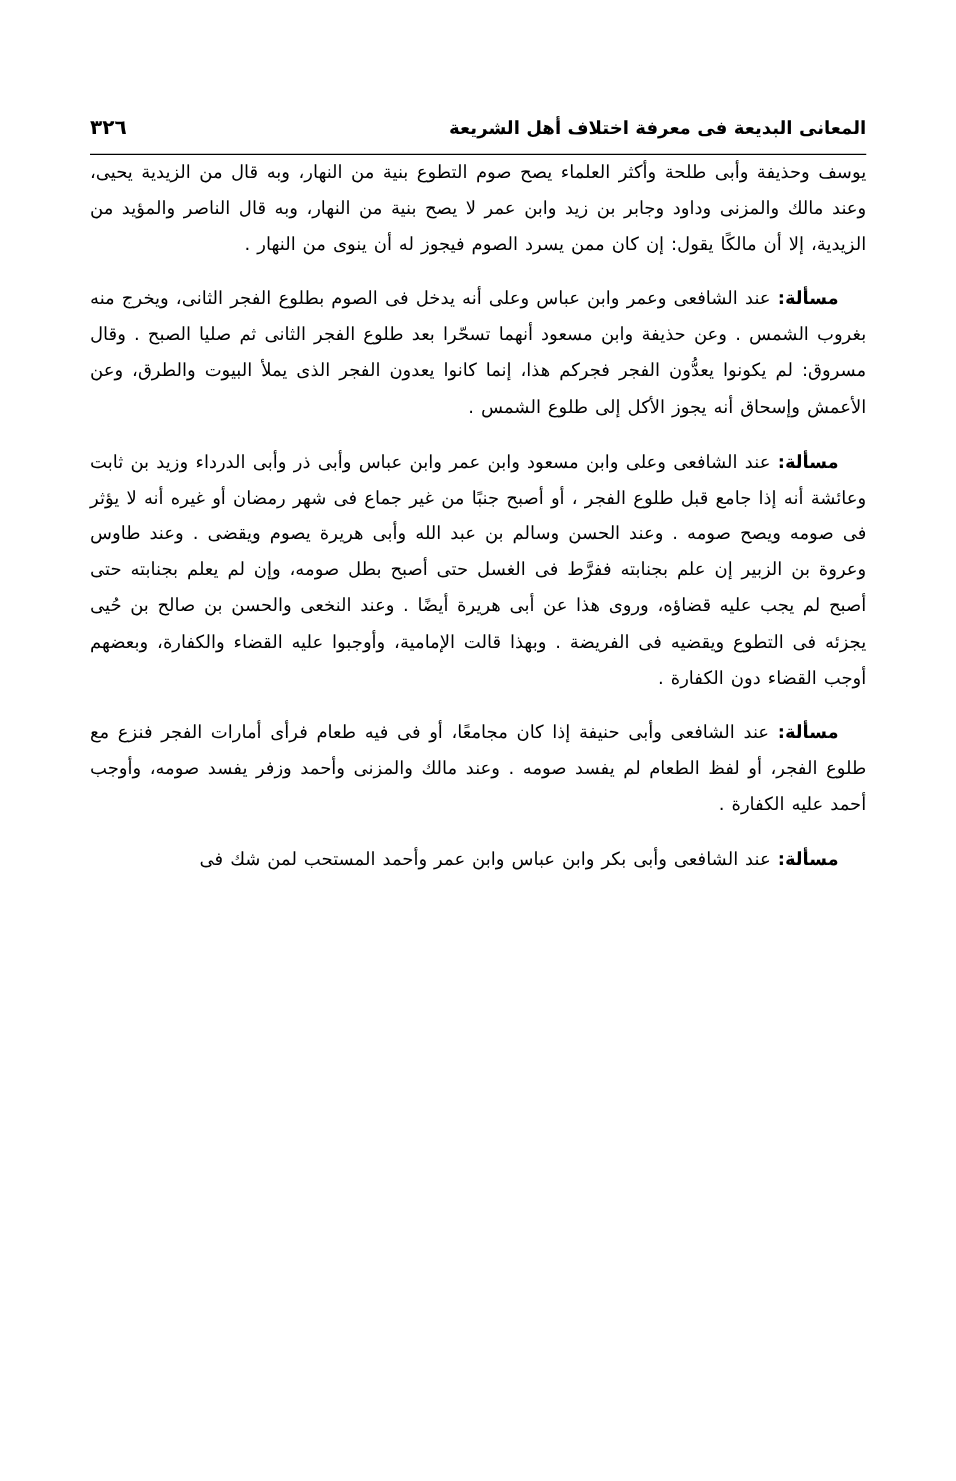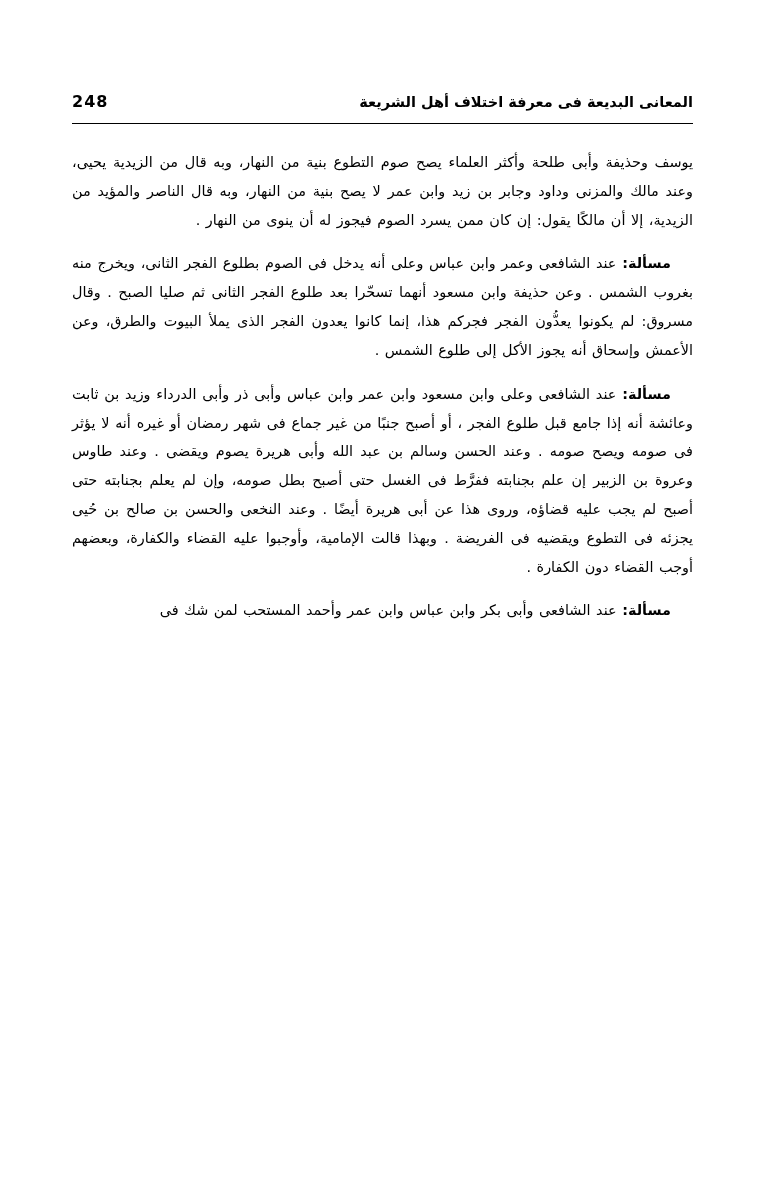--- a/index.html
+++ b/index.html
@@ -50,21 +50,21 @@
     font-weight: bold;
     letter-spacing: 1px;
   }
   .header-rule {
     border: 0;
     border-top: 1.6px solid #000;
     margin: 8px 0 0 0;
   }
   
   .body {
-    margin-top: 24px;
+    margin-top: 0;
     direction: rtl;
     text-align: justify;
     text-align-last: right;
   }
   .para {
     font-family: "DejaVu Sans", "Liberation Sans", sans-serif;
     font-size: 14.4px;
     line-height: 2.0;
     margin: 0 0 15px 0;
     text-align: justify;
@@ -82,32 +82,33 @@
   }
 </style>
 </head>
 <body>
 
 <div class="page">
   <div class="page-inner">
 
     <div class="header">
       <div class="header-title">المعانى البديعة فى معرفة اختلاف أهل الشريعة</div>
-      <div class="header-page-number">248</div>
+      <div class="header-page-number">٣٢٦</div>
     </div>
     <hr class="header-rule">
 
     <div class="body">
 
       <p class="para"><span>يوسف وحذيفة وأبى طلحة وأكثر العلماء يصح صوم التطوع بنية من النهار، وبه قال من الزيدية يحيى، وعند مالك والمزنى وداود وجابر بن زيد وابن عمر لا يصح بنية من النهار، وبه قال الناصر والمؤيد من الزيدية، إلا أن مالكًا يقول: إن كان ممن يسرد الصوم فيجوز له أن ينوى من النهار .</span></p>
 
 
       <p class="para indent"><span class="lead">مسألة:</span><span> عند الشافعى وعمر وابن عباس وعلى أنه يدخل فى الصوم بطلوع الفجر الثانى، ويخرج منه بغروب الشمس . وعن حذيفة وابن مسعود أنهما تسحّرا بعد طلوع الفجر الثانى ثم صليا الصبح . وقال مسروق: لم يكونوا يعدُّون الفجر فجركم هذا، إنما كانوا يعدون الفجر الذى يملأ البيوت والطرق، وعن الأعمش وإسحاق أنه يجوز الأكل إلى طلوع الشمس .</span></p>
 
       <p class="para indent"><span class="lead">مسألة:</span><span> عند الشافعى وعلى وابن مسعود وابن عمر وابن عباس وأبى ذر وأبى الدرداء وزيد بن ثابت وعائشة أنه إذا جامع قبل طلوع الفجر ، أو أصبح جنبًا من غير جماع فى شهر رمضان أو غيره أنه لا يؤثر فى صومه ويصح صومه . وعند الحسن وسالم بن عبد الله وأبى هريرة يصوم ويقضى . وعند طاوس وعروة بن الزبير إن علم بجنابته ففرَّط فى الغسل حتى أصبح بطل صومه، وإن لم يعلم بجنابته حتى أصبح لم يجب عليه قضاؤه، وروى هذا عن أبى هريرة أيضًا . وعند النخعى والحسن بن صالح بن حُيى يجزئه فى التطوع ويقضيه فى الفريضة . وبهذا قالت الإمامية، وأوجبوا عليه القضاء والكفارة، وبعضهم أوجب القضاء دون الكفارة .</span></p>
 
 
+      <p class="para indent"><span class="lead">مسألة:</span><span> عند الشافعى وأبى حنيفة إذا كان مجامعًا، أو فى فيه طعام فرأى أمارات الفجر فنزع مع طلوع الفجر، أو لفظ الطعام لم يفسد صومه . وعند مالك والمزنى وأحمد وزفر يفسد صومه، وأوجب أحمد عليه الكفارة .</span></p>
 
       <p class="para indent"><span class="lead">مسألة:</span><span> عند الشافعى وأبى بكر وابن عباس وابن عمر وأحمد المستحب لمن شك فى</span></p>
 
     </div>
   </div>
 </div>
 
 </body></html>

